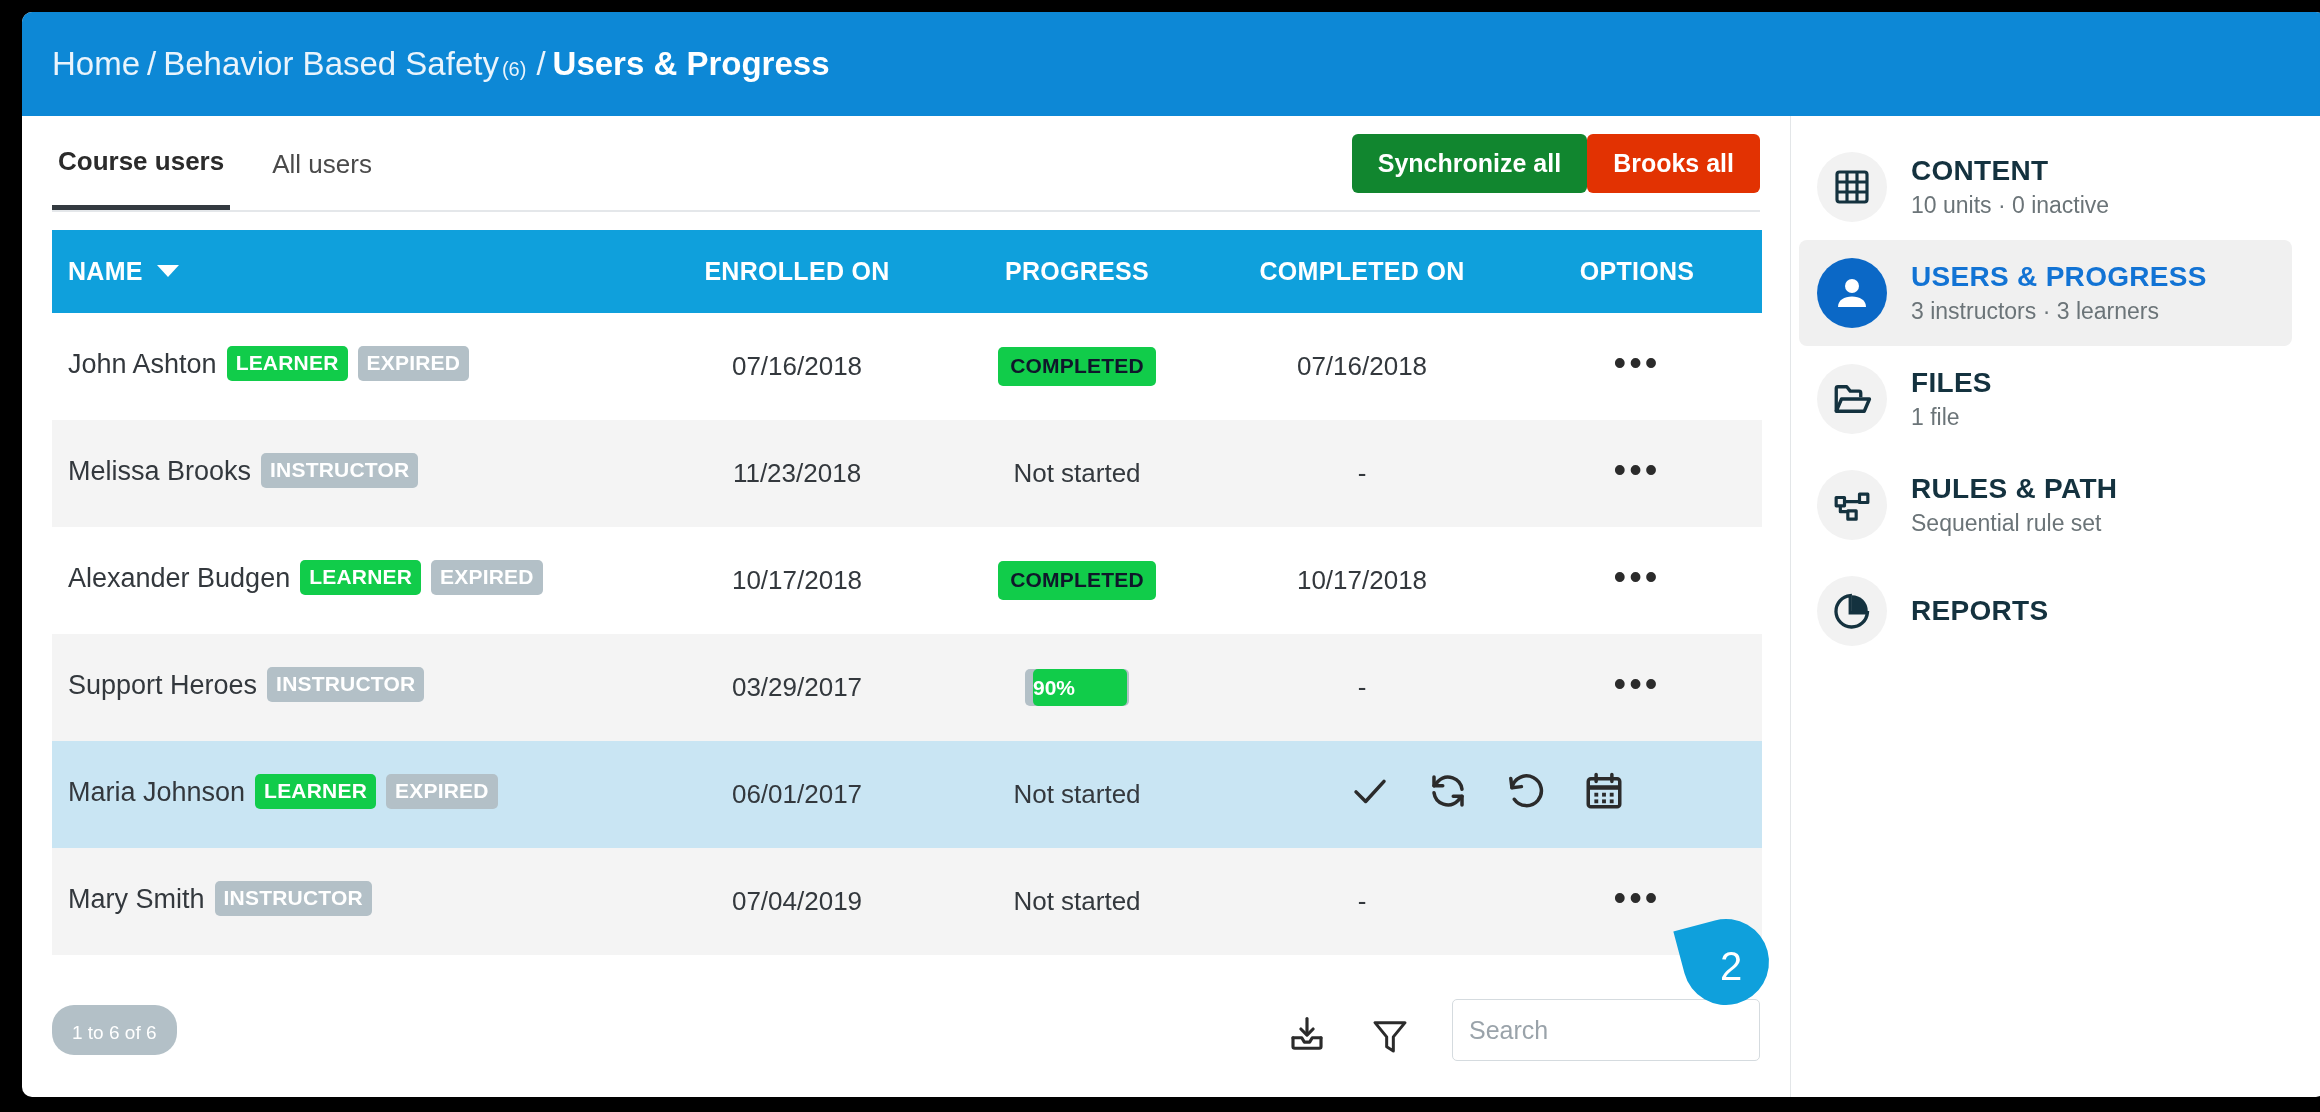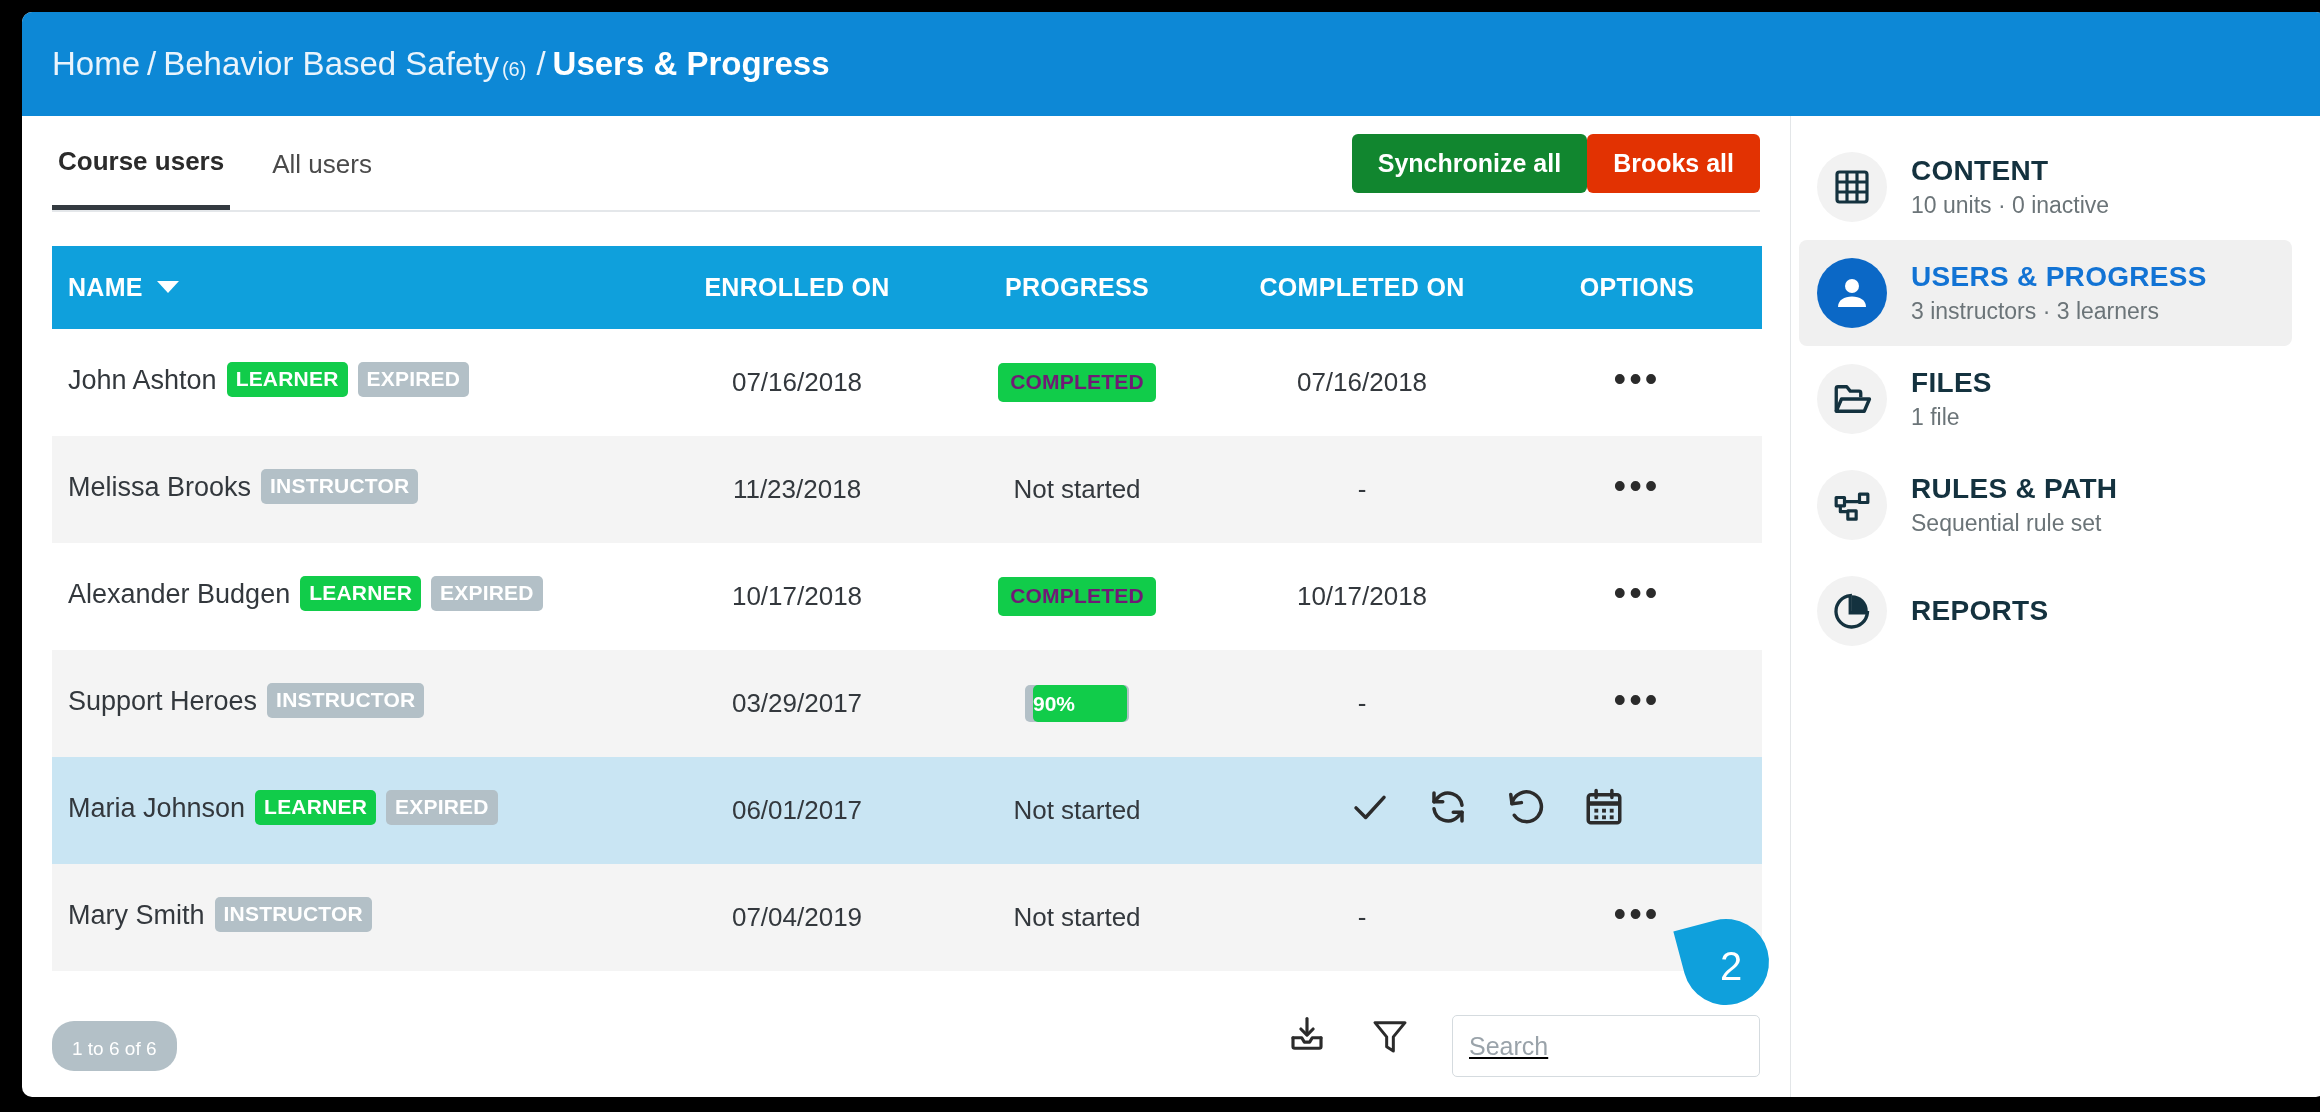--- a/index.html
+++ b/index.html
@@ -83,21 +83,21 @@
     font-size: 25px;
     font-weight: bold;
     padding: 15px 26px;
     cursor: pointer;
     font-family: "Liberation Sans", sans-serif;
   }
   .btn-sync { background: #11862f; }
   .btn-reset { background: #e23202; }
 
   
-  .table-wrap { padding: 18px 30px; margin-top: 16px; }
+  .table-wrap { padding: 18px 30px; }
   table { width: 100%; border-collapse: collapse; table-layout: fixed; }
   thead th {
     background: #0fa0dc;
     color: #ffffff;
     font-size: 25px;
     font-weight: bold;
     letter-spacing: .3px;
     height: 83px;
     vertical-align: middle;
   }
@@ -138,21 +138,21 @@
     position: relative;
     top: -3px;
     letter-spacing: .2px;
   }
   .pill.learner { background: #11cc4a; }
   .pill.expired { background: #b3c0c7; }
   .pill.instructor { background: #b3c0c7; }
   .badge-completed {
     display: inline-block;
     background: #11cc4a;
-    color: #701a75;
+    color: #0f172a;
     font-size: 21px;
     font-weight: bold;
     border-radius: 5px;
     padding: 7px 12px 8px 12px;
     letter-spacing: .2px;
   }
   .progress-track {
     display: inline-block;
     width: 104px;
     height: 37px;
@@ -185,23 +185,22 @@
   .count-pill {
     background: #b3c0c7;
     color: #ffffff;
     font-size: 19px;
     border-radius: 22px;
     padding: 17px 20px 11px 20px;
   }
   .footer-right {
     margin-left: auto;
     display: flex;
-    align-items: flex-start;
+    align-items: flex-end;
     gap: 42px;
-    text-decoration: underline;
   }
   .search-box {
     width: 308px;
     height: 62px;
     border: 1px solid #d5dbdf;
     border-radius: 5px;
     font-size: 25px;
     padding: 0 16px;
     color: #33383d;
     font-family: "Liberation Sans", sans-serif;

